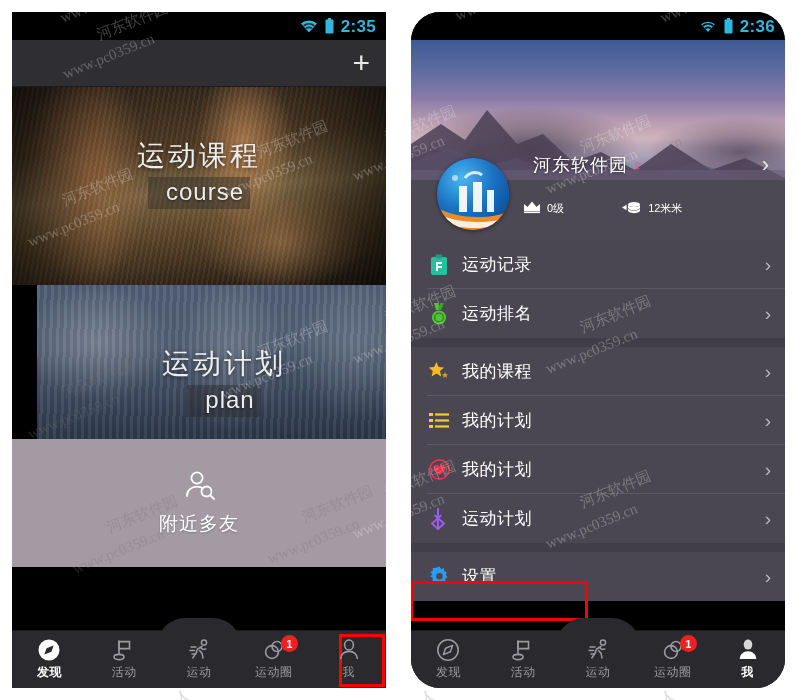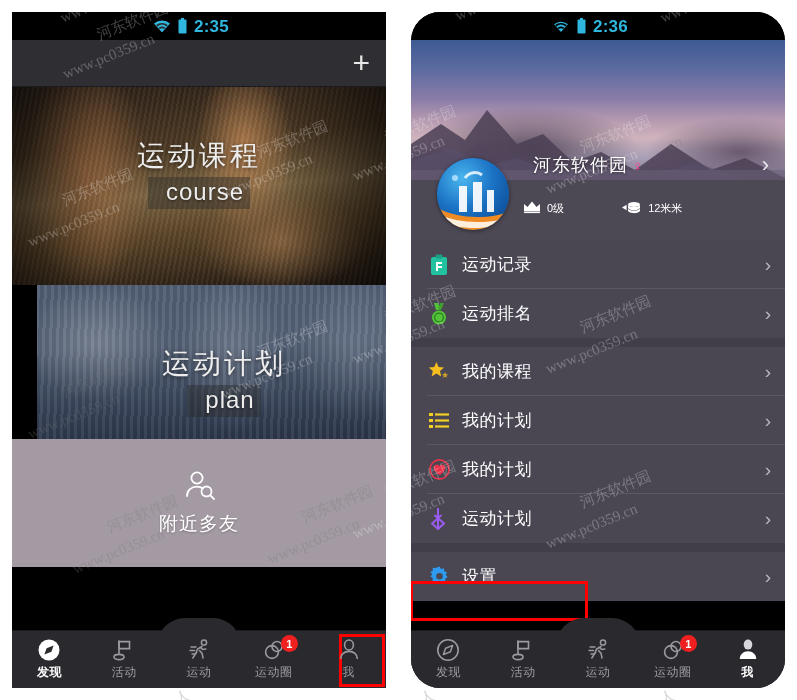--- a/index.html
+++ b/index.html
@@ -26,22 +26,22 @@
   }
   .phone.left  { left: 12px; }
   .phone.right { left: 411px; border-radius: 29px; }
 
   
   .statusbar {
     height: 28px;
     background: #000;
     display: flex;
     align-items: center;
-    justify-content: center;
-    padding-right: 16px;
+    justify-content: flex-end;
+    padding-right: 10px;
     gap: 7px;
   }
   .statusbar .time {
     color: #30b7e0;
     font-size: 17px;
     font-weight: bold;
     letter-spacing: .3px;
     line-height: 1;
   }
   .wifi-icon { display: block; }

